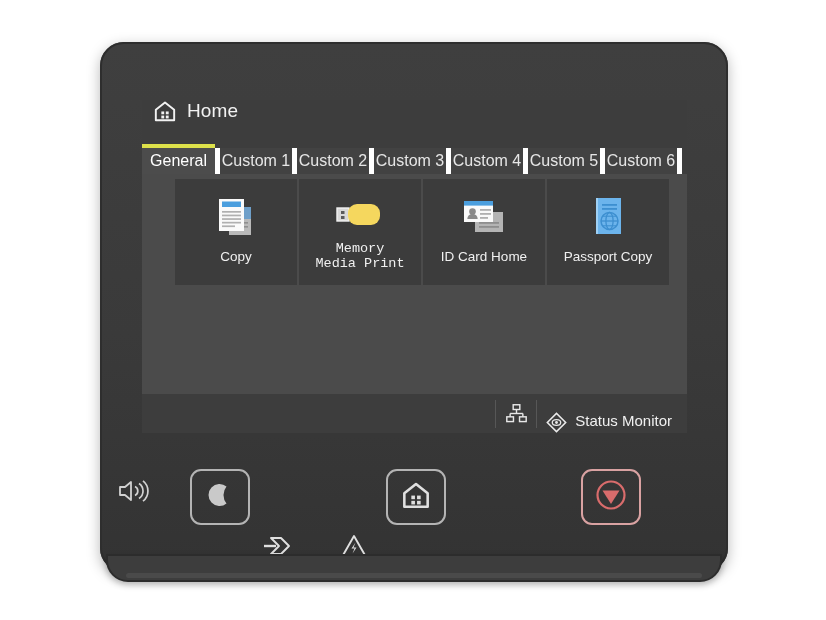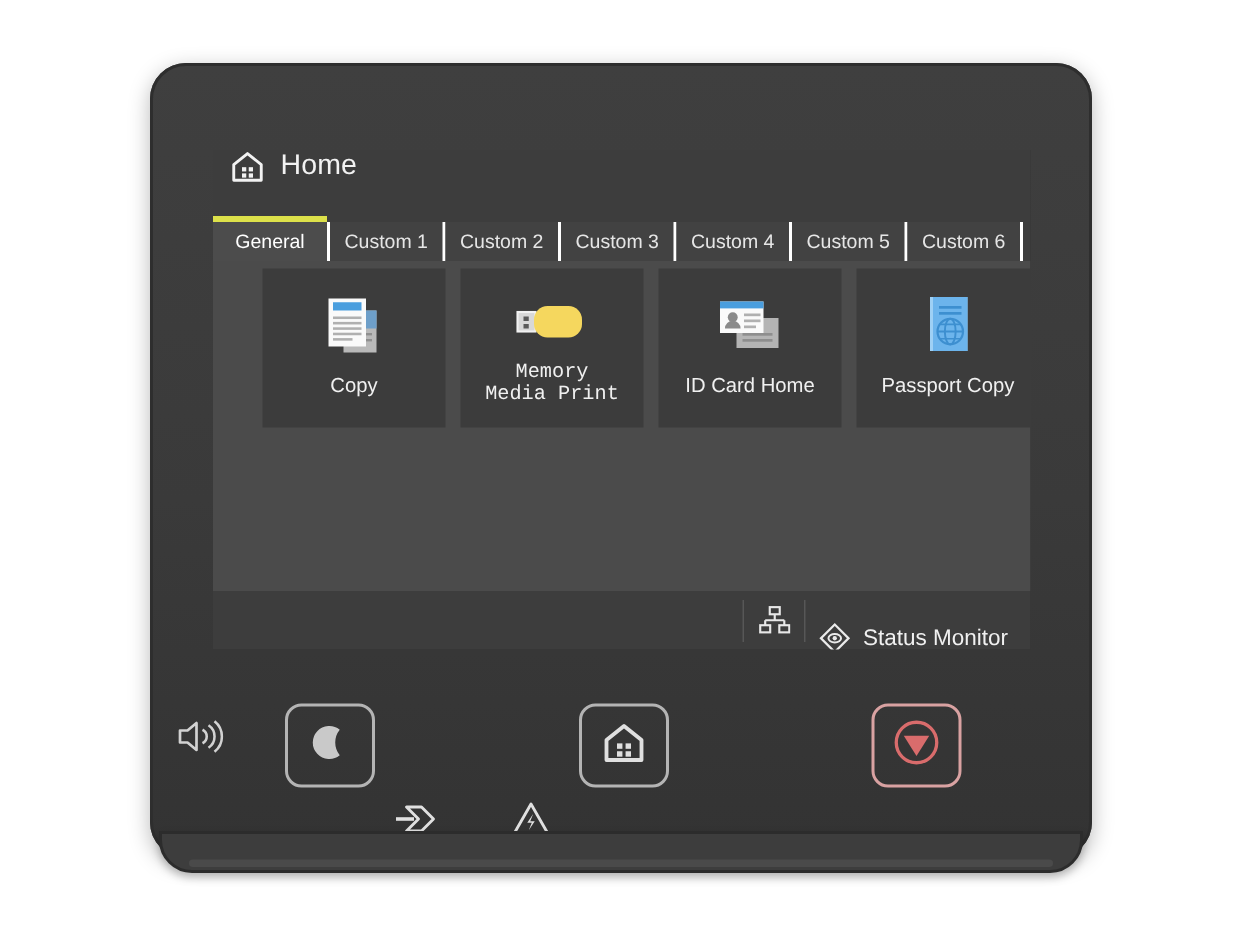--- a/index.html
+++ b/index.html
@@ -94,24 +94,24 @@
     width: 100%;
     height: 28px;
     background: #3d3d3d;
     display: flex;
     align-items: flex-end;
   }
   .tab {
     height: 26px;
     line-height: 26px;
     color: #e6e6e6;
-    font-size: 13px;
+    font-size: 16px;
     text-align: center;
     background: #424242;
-    border-right: 2px solid #ffffff;
+    border-right: 5px solid #ffffff;
     box-sizing: border-box;
     flex: 0 0 auto;
     width: 77px;
     position: relative;
   }
   .tab:first-child { width: 78px; }
   .tab.active {
     background: #4c4c4c;
     color: #ffffff;
   }
@@ -130,21 +130,21 @@
     width: 100%;
     height: 220px;
     background: #4b4b4b;
     padding: 5px 5px 0 33px;
     box-sizing: border-box;
   }
   #tilegrid {
     display: grid;
     grid-template-columns: repeat(4, 122px);
     grid-template-rows: 106px 106px;
-    gap: 10px;
+    gap: 2px;
   }
   .tile {
     background: #3c3c3c;
     display: flex;
     flex-direction: column;
     align-items: center;
     justify-content: flex-start;
     padding-top: 14px;
     box-sizing: border-box;
   }
@@ -185,21 +185,21 @@
     width: 40px;
     height: 28px;
     display: flex;
     align-items: center;
     justify-content: center;
     border-left: 1px solid #575757;
     border-right: 1px solid #575757;
   }
   #status-monitor {
     display: flex;
-    align-items: center;
+    align-items: flex-start;
     padding: 0 8px 0 9px;
     height: 28px;
     margin-top: 24px;
   }
   #status-monitor-label {
     color: #f0f0f0;
     font-size: 15px;
     margin-left: 8px;
   }
 

